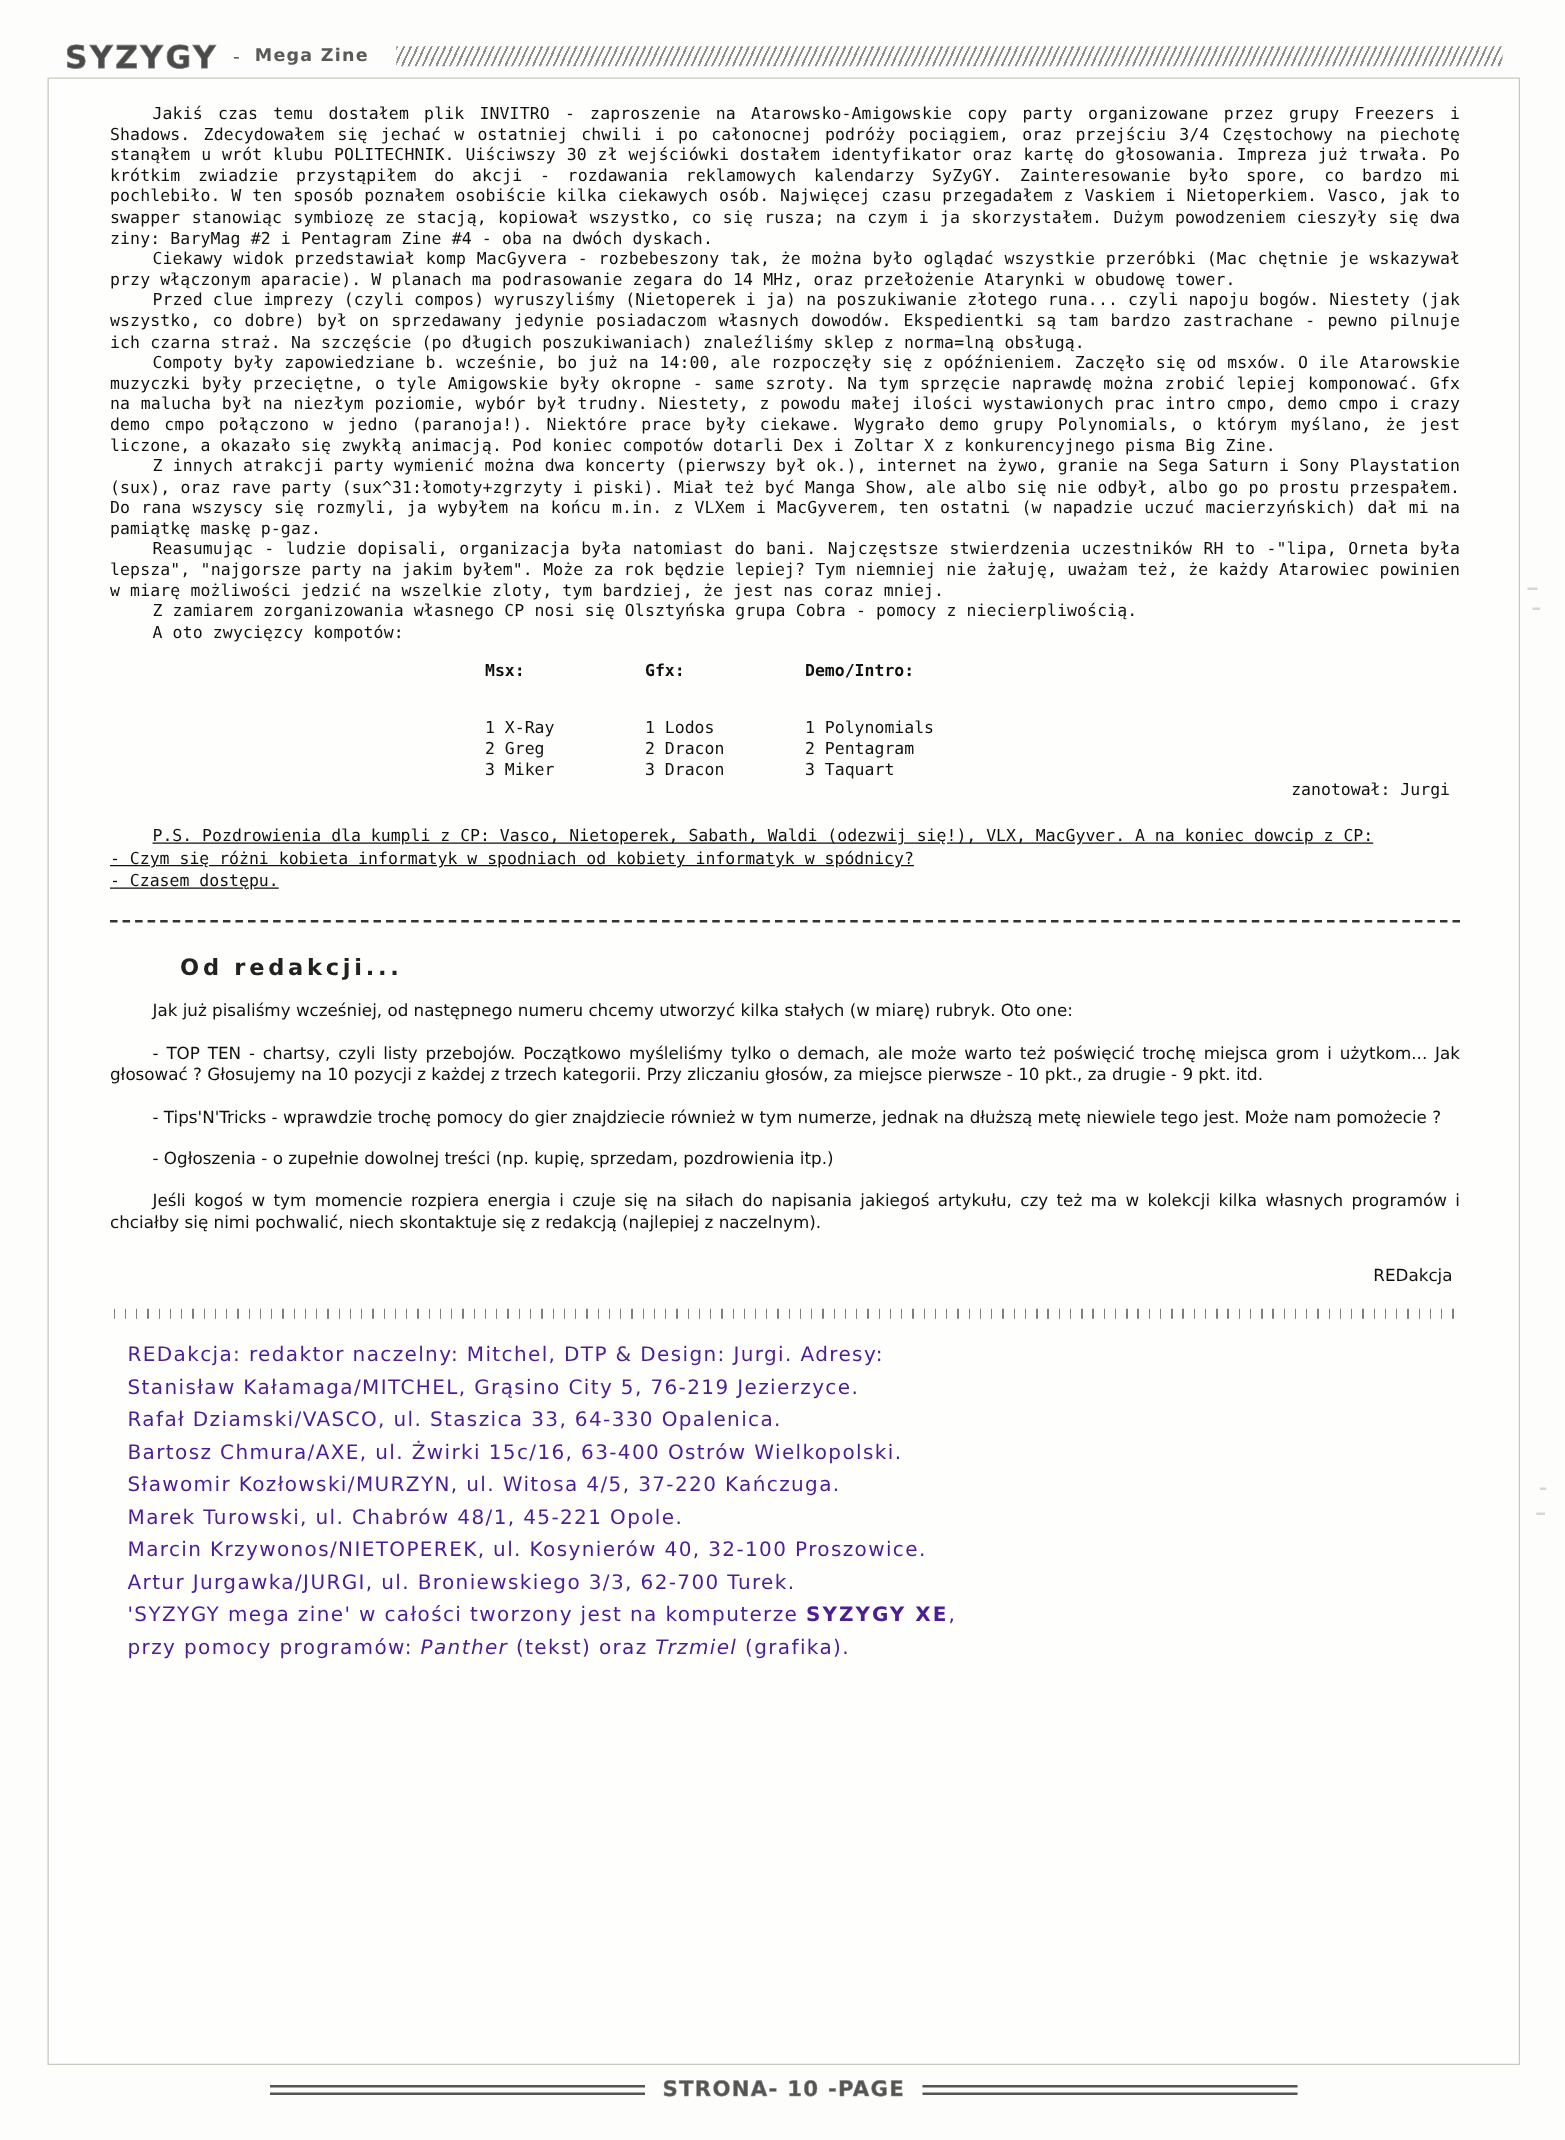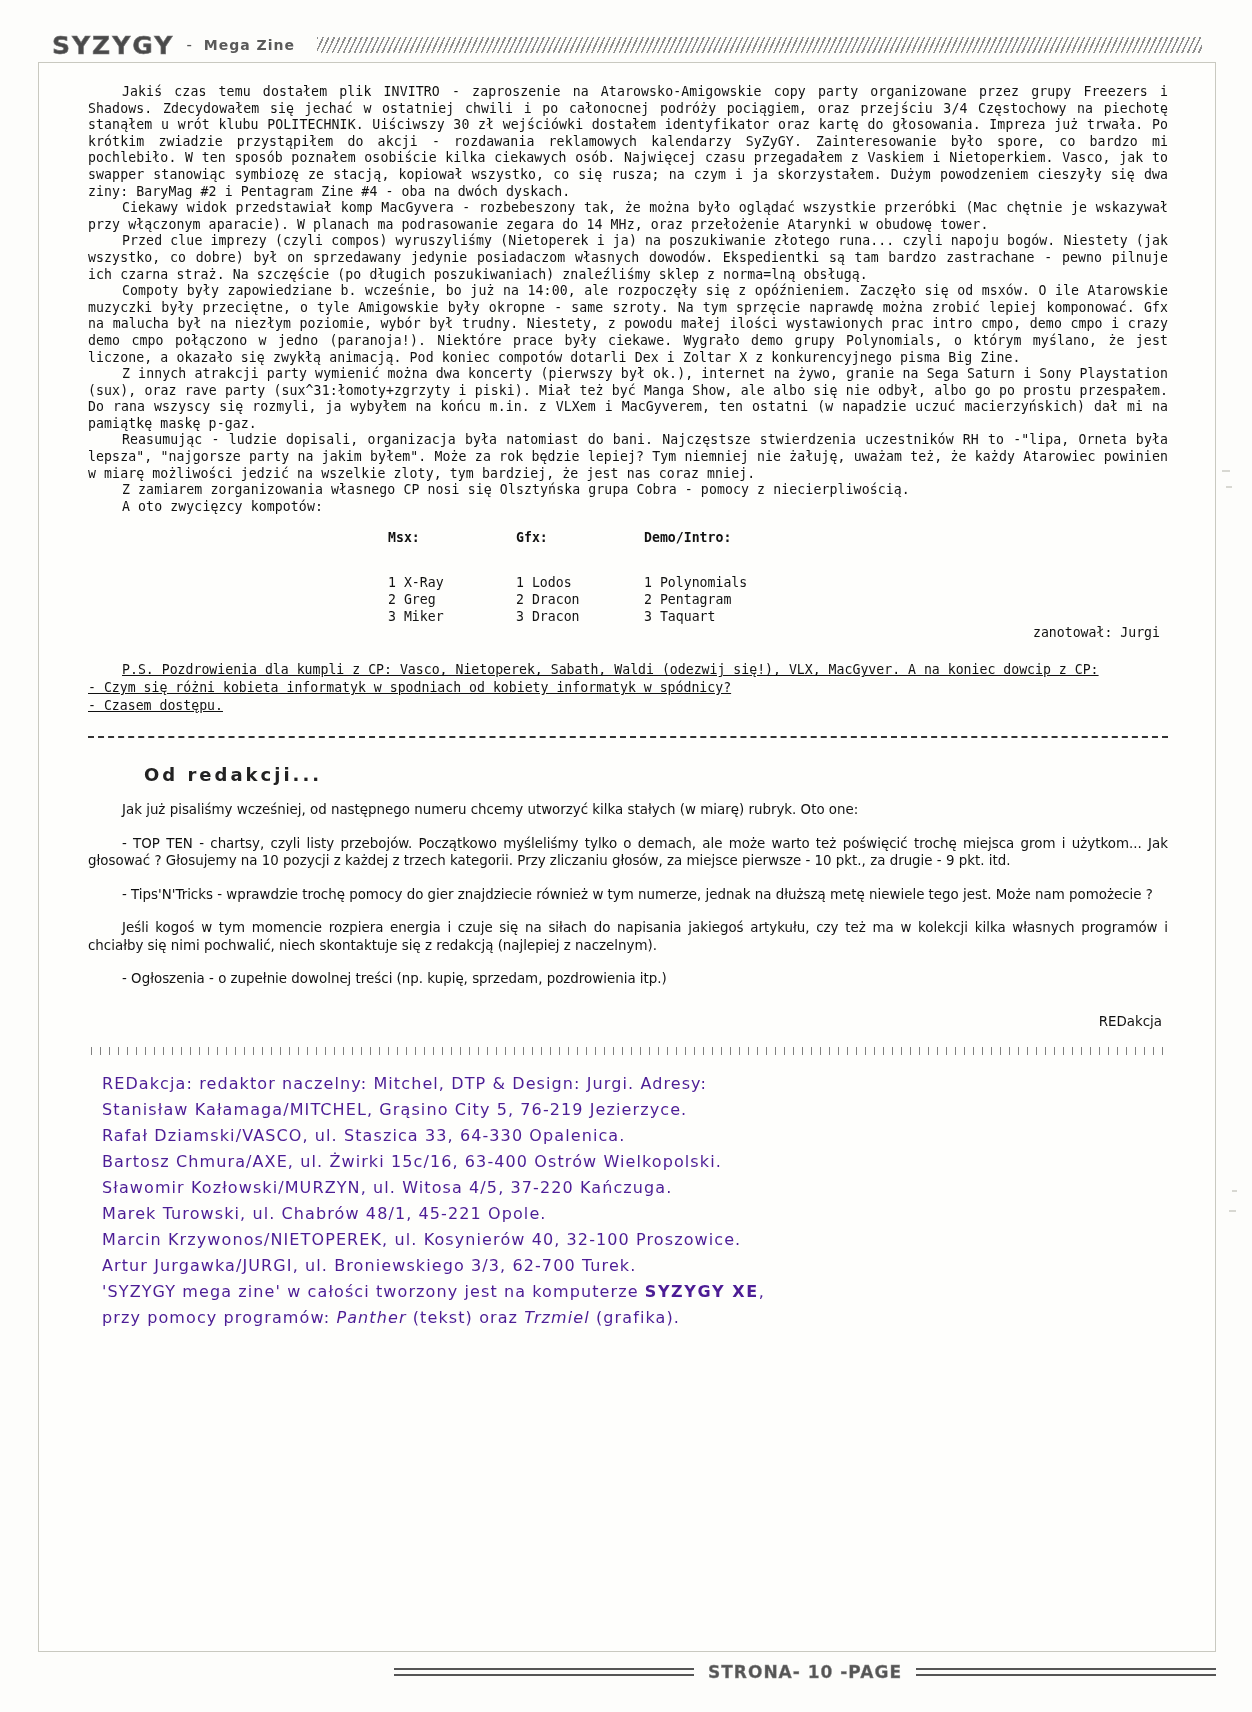--- a/index.html
+++ b/index.html
@@ -197,21 +197,21 @@
   .addresses .bold { font-weight: bold; letter-spacing: 1.6px; }
   .addresses .ital { font-style: italic; }
 
   .footer {
     position: absolute;
     left: 38px;
     top: 1662px;
     width: 1178px;
     display: flex;
     align-items: center;
-    justify-content: flex-end;
+    justify-content: center;
     gap: 14px;
   }
   .footer .bar {
     width: 300px;
     height: 0;
     border-top: 2px solid #555;
     border-bottom: 2px solid #555;
     height: 4px;
   }
   .footer .label {
@@ -290,22 +290,22 @@
       <div class="joke">- Czasem dostępu.</div>
     </div>
 
     <div class="rule"></div>
 
     <h2 class="section">Od redakcji...</h2>
 
     <p class="ed">Jak już pisaliśmy wcześniej, od następnego numeru chcemy utworzyć kilka stałych (w miarę) rubryk. Oto one:</p>
     <p class="ed">- TOP TEN - chartsy, czyli listy przebojów. Początkowo myśleliśmy tylko o demach, ale może warto też poświęcić trochę miejsca grom i użytkom... Jak głosować ? Głosujemy na 10 pozycji z każdej z trzech kategorii. Przy zliczaniu głosów, za miejsce pierwsze - 10 pkt., za drugie - 9 pkt. itd.</p>
     <p class="ed">- Tips'N'Tricks - wprawdzie trochę pomocy do gier znajdziecie również w tym numerze, jednak na dłuższą metę niewiele tego jest. Może nam pomożecie ?</p>
+    <p class="ed">- Ogłoszenia - o zupełnie dowolnej treści (np. kupię, sprzedam, pozdrowienia itp.)</p>
     <p class="ed">Jeśli kogoś w tym momencie rozpiera energia i czuje się na siłach do napisania jakiegoś artykułu, czy też ma w kolekcji kilka własnych programów i chciałby się nimi pochwalić, niech skontaktuje się z redakcją (najlepiej z naczelnym).</p>
-    <p class="ed">- Ogłoszenia - o zupełnie dowolnej treści (np. kupię, sprzedam, pozdrowienia itp.)</p>
 
     <div class="redakcja-sign">REDakcja</div>
 
     <div class="dotrule"></div>
 
     <div class="addresses">
       <div class="ln">REDakcja: redaktor naczelny: Mitchel, DTP &amp; Design: Jurgi. Adresy:</div>
       <div class="ln">Stanisław Kałamaga/MITCHEL, Grąsino City 5, 76-219 Jezierzyce.</div>
       <div class="ln">Rafał Dziamski/VASCO, ul. Staszica 33, 64-330 Opalenica.</div>
       <div class="ln">Bartosz Chmura/AXE, ul. Żwirki 15c/16, 63-400 Ostrów Wielkopolski.</div>

